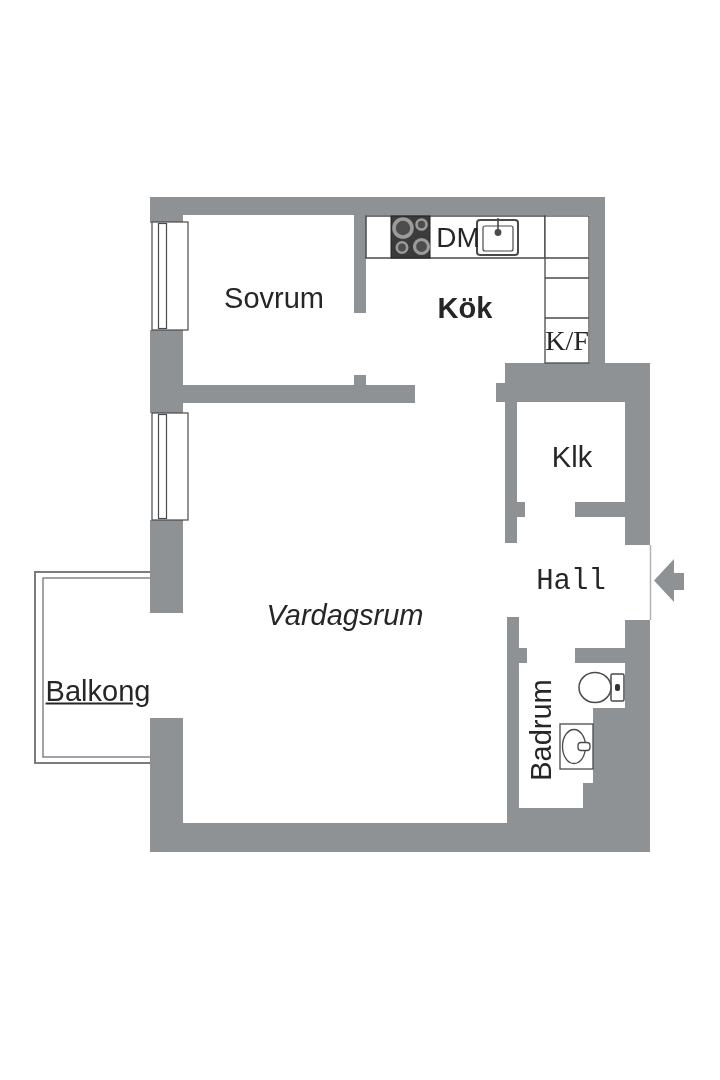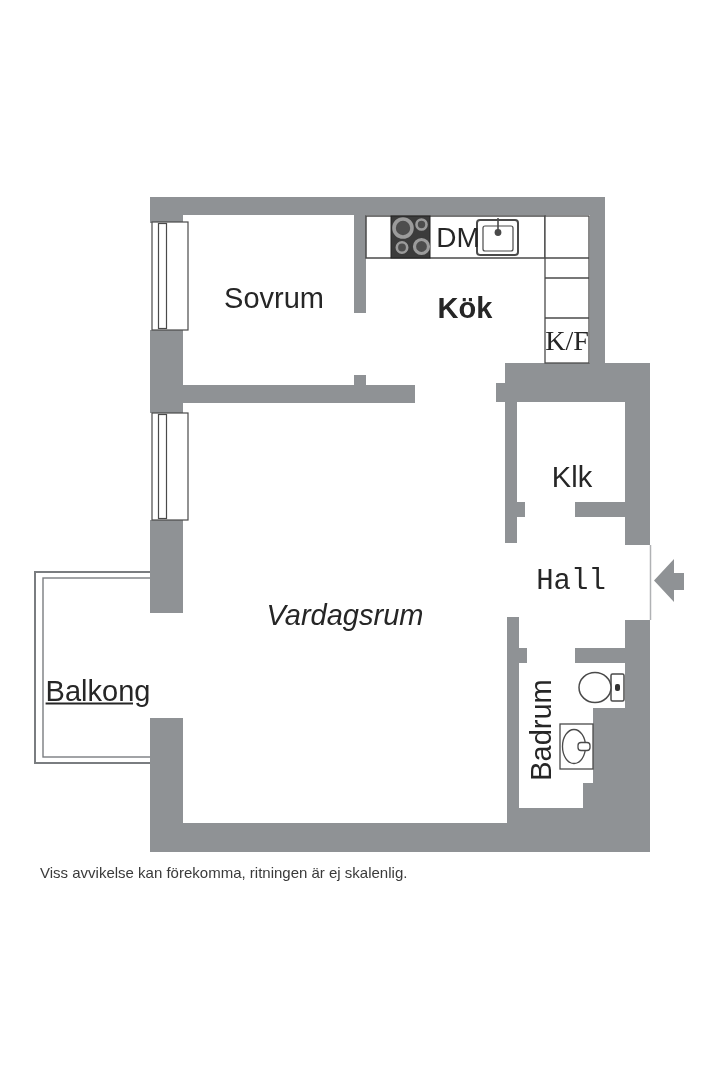--- a/index.html
+++ b/index.html
@@ -155,21 +155,20 @@
       </g>
     </g>
 
     <path d="M 654 580.5 L 674 559 L 674 573 L 684 573 L 684 590 L 674 590 L 674 602 Z" fill="var(--wall)"></path>
   </svg>
 
   <div class="room-label" style="left:274px; top:298px;">Sovrum</div>
   <div class="room-label" style="left:465px; top:308px;font-weight:bold;">Kök</div>
   <div class="room-label" style="left:345px; top:615px;font-style:italic;">Vardagsrum</div>
   <div class="room-label" style="left:571px; top:581px;font-family:Liberation Mono, monospace;">Hall</div>
-  <div class="room-label" style="left:572px; top:457px;margin-top:20px;">Klk</div>
+  <div class="room-label" style="left:572px; top:457px;">Klk</div>
   <div class="room-label rotated" style="left:541px; top:730px;">Badrum</div>
   <div class="room-label" style="left:98px; top:691px;text-decoration:underline;">Balkong</div>
 
   <div class="fixture-label" style="left:453px; top:238px;padding-left:10px;">DM</div>
   <div class="fixture-label" style="left:567px; top:341px;font-family:Liberation Serif, serif;">K/F</div>
 
-  <div class="disclaimer">Viss avvikelse kan förekomma, ritningen är ej skalenlig.</div>
 </div>
 
 </body></html>

